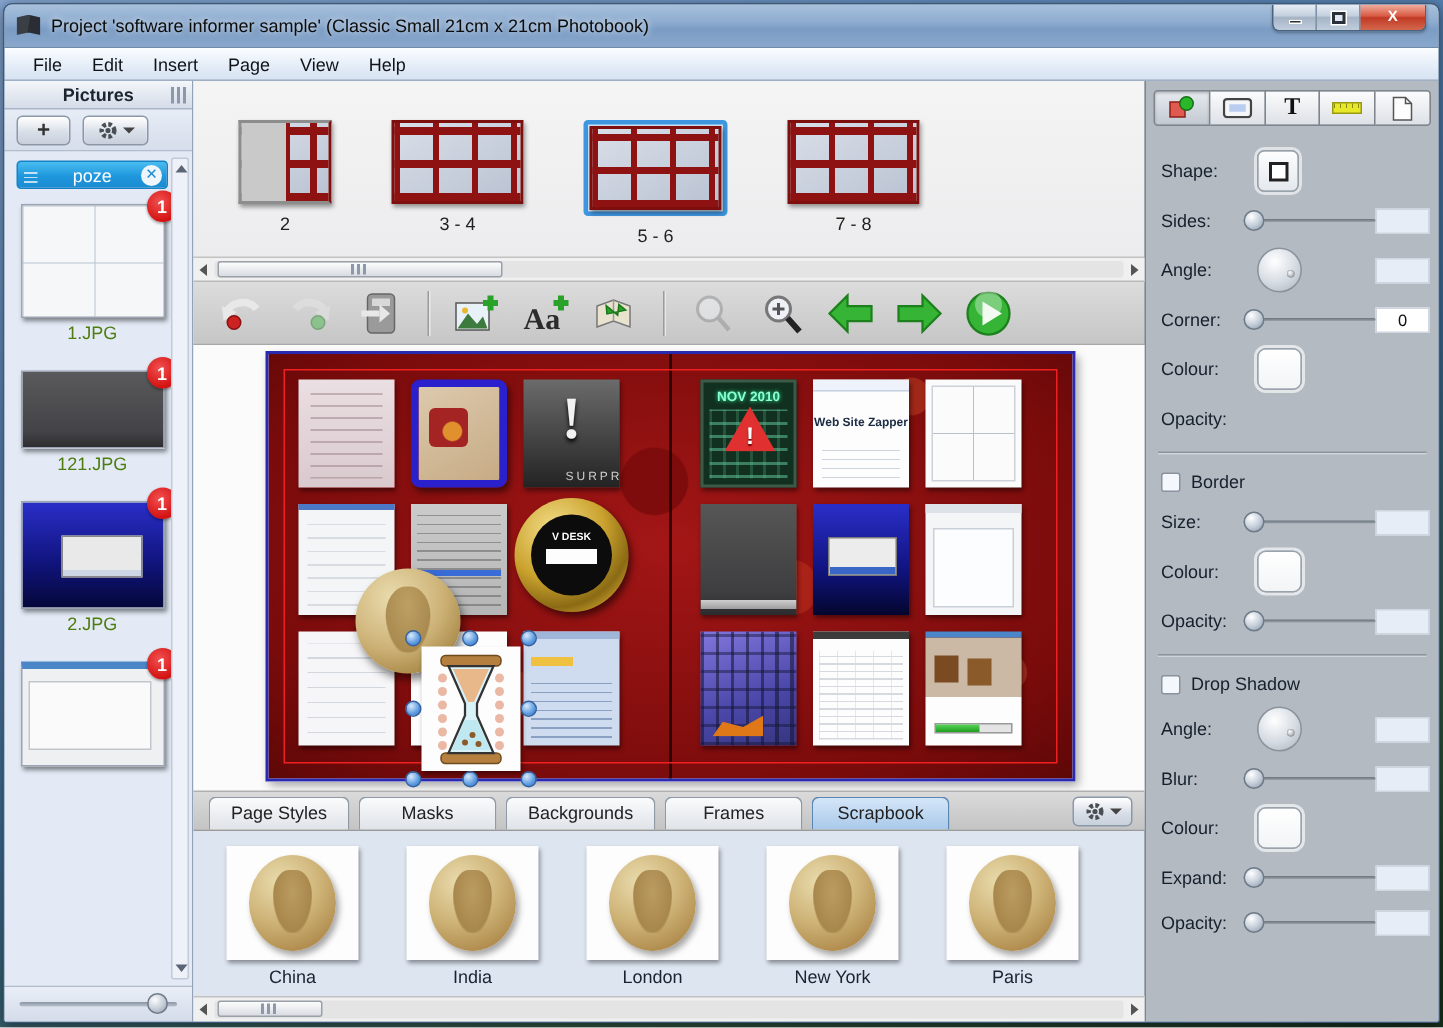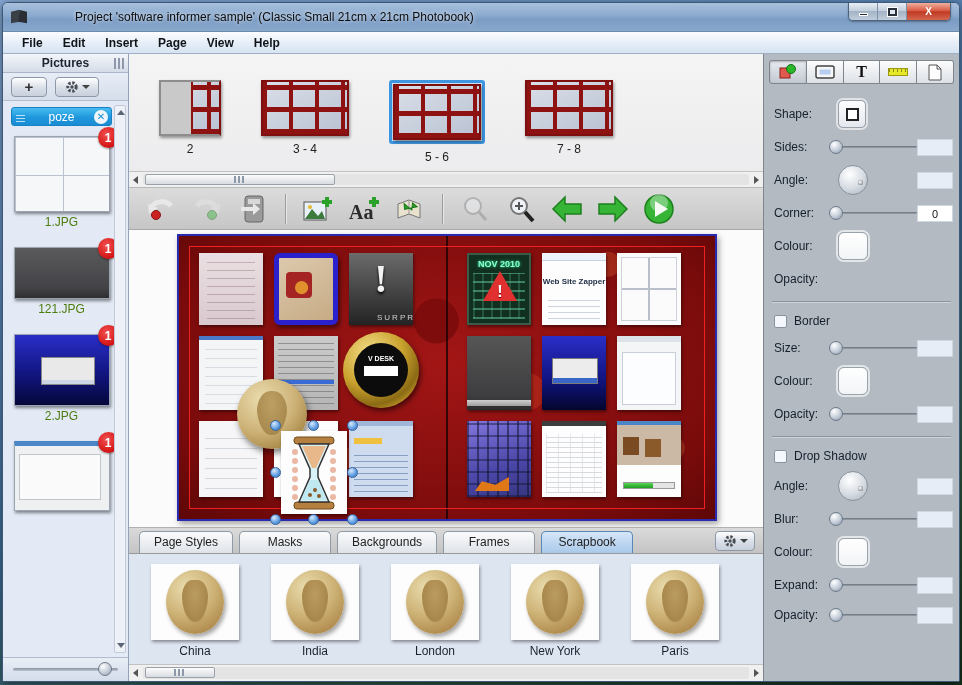--- a/index.html
+++ b/index.html
@@ -7,36 +7,36 @@
   body { font-family:"Liberation Sans","DejaVu Sans",sans-serif; font-size:12px; color:#111; }
   #screen { position:relative; width:962px; height:685px;
     background:linear-gradient(160deg,#86a8d4 0%,#5b86b8 30%,#3f6d96 55%,#2f5640 80%,#16301c 100%); }
 
   
   .window { position:absolute; left:2px; top:2px; width:958px; height:680px;
     border:1px solid #3c5a78; border-radius:6px 6px 2px 2px;
     background:#c9d6e6; box-shadow:0 2px 10px rgba(0,0,0,.55); overflow:hidden; }
   .titlebar { position:relative; height:29px;
     background:linear-gradient(180deg,#a7c0dc 0%,#8fadd0 40%,#7b9cc4 60%,#8aa8cc 100%);
-    border-bottom:1px solid #6d8cac; display:flex; align-items:center; padding-left:8px;gap:41px; }
+    border-bottom:1px solid #6d8cac; display:flex; align-items:center; padding-left:8px; }
   .app-icon { width:16px; height:14px; margin-right:7px; position:relative; }
   .app-icon:before { content:""; position:absolute; inset:0;
     background:linear-gradient(100deg,#3a3f46 49%,#2a2e34 51%); clip-path:polygon(0 12%,45% 0,55% 0,100% 12%,100% 95%,55% 85%,45% 85%,0 95%); }
   .title-text { font-size:12px; color:#0c0c0c; text-shadow:0 0 4px rgba(255,255,255,.9); white-space:nowrap; }
   .winbtns { position:absolute; top:0; right:8px; display:flex; height:18px;
     border:1px solid #4a637e; border-top:none; border-radius:0 0 5px 5px; overflow:hidden; box-shadow:0 1px 2px rgba(0,0,0,.3); }
   .winbtn { width:29px; height:17px; display:flex; align-items:center; justify-content:center;
     background:linear-gradient(180deg,#e8eef6 0%,#c3cfdd 45%,#a4b4c6 50%,#c0cddc 100%);
     border-right:1px solid #7e93a9; color:#2a2f38; font-weight:bold; font-size:10px; cursor:pointer; }
   .winbtn.close { width:43px; border-right:none;
     background:linear-gradient(180deg,#f0b0a0 0%,#d95b44 45%,#c03a24 52%,#d4674e 100%); color:#fff; }
   .minimize-glyph { width:9px; height:3px; background:#2a2f38; border:1px solid #fff; margin-top:6px; }
   .maximize-glyph { width:9px; height:8px; border:2px solid #2a2f38; box-shadow:0 0 0 1px #fff; background:#dfe8f2; }
   .menubar { height:22px; background:linear-gradient(180deg,#fbfdff,#e3ecf7 60%,#d7e3f2);
-    border-bottom:1px solid #9fb0c4; display:flex; align-items:center; padding-left:10px; gap:2px;font-weight:bold; }
+    border-bottom:1px solid #9fb0c4; display:flex; align-items:center; padding-left:10px; gap:2px; }
   .menu-item { padding:2px 9px; font-size:12px; color:#101418; cursor:default; border-radius:2px; }
 
   .main { display:flex; height:627px; }
 
   
   .sidebar { width:126px; background:#dbe3f0; border-right:1px solid #93a2b8; display:flex; flex-direction:column; }
   .sb-header { height:19px; background:linear-gradient(180deg,#f3f6fa,#d5dce8); border-bottom:1px solid #aab6c8;
     display:flex; align-items:center; justify-content:center; position:relative; }
   .sb-title { font-weight:bold; font-size:12px; color:#1c2430; }
   .grip { position:absolute; right:4px; top:4px; width:10px; height:11px;

